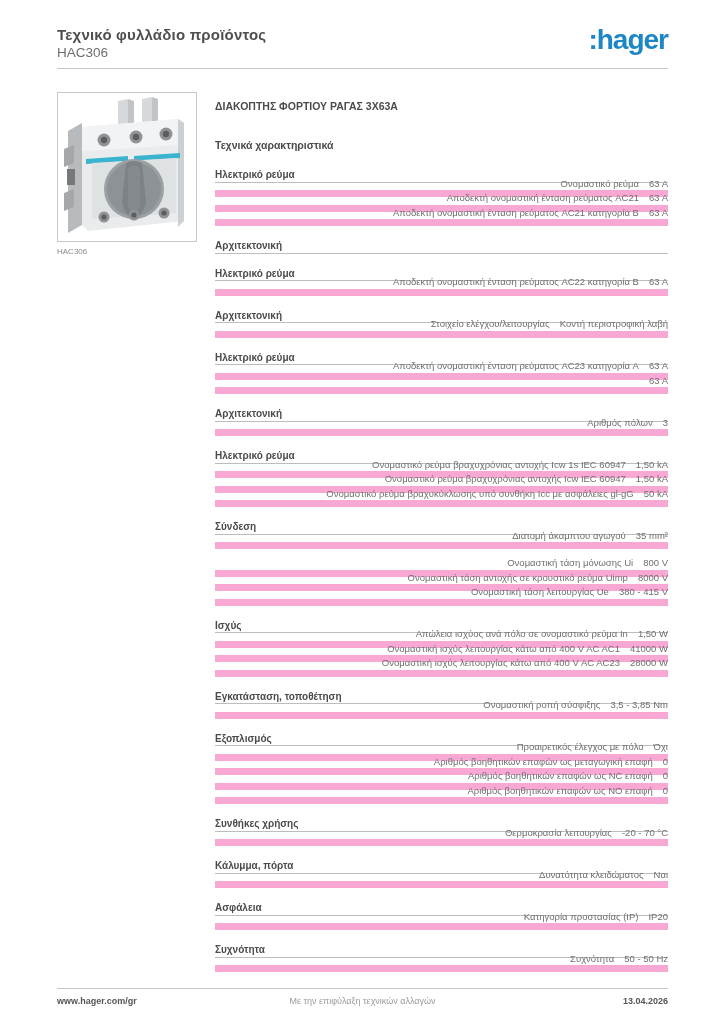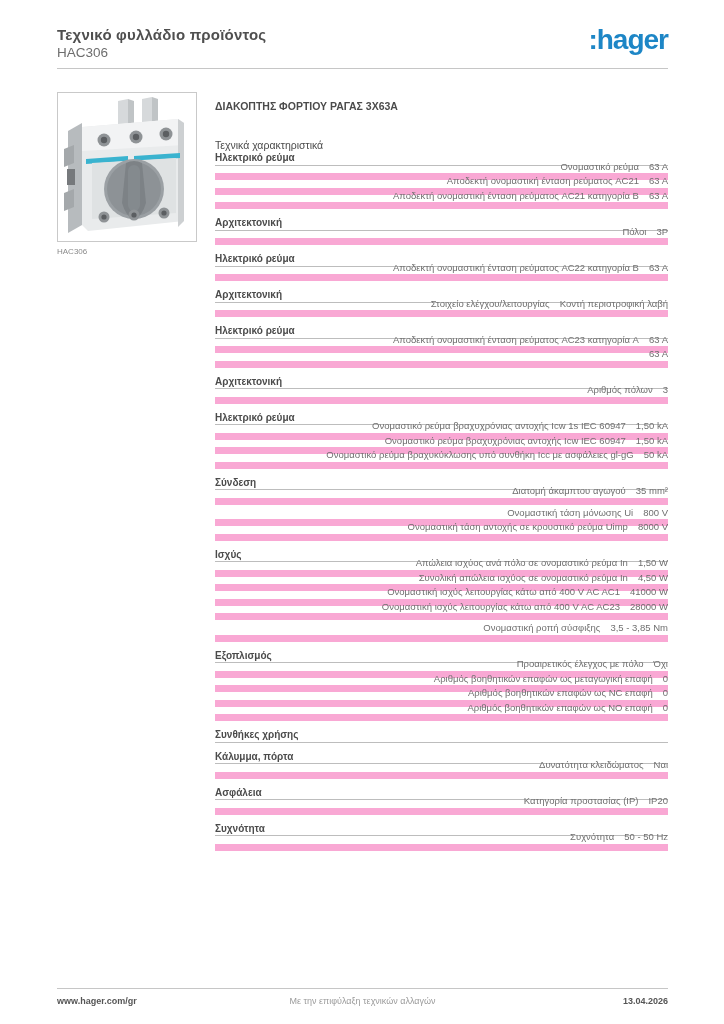--- a/index.html
+++ b/index.html
@@ -22,23 +22,23 @@
   
   .product-img-box {
     position:absolute; left:57px; top:92px; width:140px; height:150px;
     border:1px solid #c9c9c9; background:#fff; overflow:hidden;
   }
   .product-caption { position:absolute; left:57px; top:247px; font-size:8px; color:#8a8a8a; }
 
   
   .content { position:absolute; left:215px; top:100px; width:453px; }
   .product-name { font-size:10.5px; font-weight:bold; color:#4b4b4b; }
-  .specs-heading { font-size:10.5px; font-weight:normal; color:#4b4b4b; margin-top:27px; }
-
-  .section { margin-bottom:7px; }
+  .specs-heading { font-size:10.5px; font-weight:bold; color:#4b4b4b; margin-top:27px; margin-bottom:17px; }
+
+  .section { margin-bottom:13px; }
   .sec-title {
     font-size:10px; font-weight:bold; color:#4b4b4b;
     line-height:13px; height:14.5px; border-bottom:1px solid #bdbdbd;
   }
   .row {
     display:flex; justify-content:flex-end; align-items:flex-end;
     height:14.5px; line-height:13.5px; border-bottom:7px solid #f9a8d4;
     font-size:9.5px; color:#6f6f6f;
   }
   .row .lbl { white-space:nowrap; }
@@ -121,24 +121,20 @@
             <span class="lbl">Αποδεκτή ονομαστική ένταση ρεύματος AC21</span>
             <span class="val">63 A</span>
           </div>
           <div class="row">
             <span class="lbl">Αποδεκτή ονομαστική ένταση ρεύματος AC21 κατηγορία B</span>
             <span class="val">63 A</span>
           </div>
         </div>
         <div class="section">
           <div class="sec-title">Αρχιτεκτονική</div>
-          <div class="row">
-            <span class="lbl">Πόλοι</span>
-            <span class="val">3P</span>
-          </div>
         </div>
         <div class="section">
           <div class="sec-title">Ηλεκτρικό ρεύμα</div>
           <div class="row">
             <span class="lbl">Αποδεκτή ονομαστική ένταση ρεύματος AC22 κατηγορία B</span>
             <span class="val">63 A</span>
           </div>
         </div>
         <div class="section">
           <div class="sec-title">Αρχιτεκτονική</div>
@@ -188,41 +184,42 @@
         </div>
         <div class="section">
           <div class="row">
             <span class="lbl">Ονομαστική τάση μόνωσης Ui</span>
             <span class="val">800 V</span>
           </div>
           <div class="row">
             <span class="lbl">Ονομαστική τάση αντοχής σε κρουστικό ρεύμα Uimp</span>
             <span class="val">8000 V</span>
           </div>
+          <div class="row">
+            <span class="lbl">Ονομαστική τάση λειτουργίας Ue</span>
+            <span class="val">380 - 415 V</span>
+          </div>
         </div>
         <div class="section">
           <div class="sec-title">Ισχύς</div>
           <div class="row">
             <span class="lbl">Απώλεια ισχύος ανά πόλο σε ονομαστικό ρεύμα In</span>
             <span class="val">1,50 W</span>
           </div>
           <div class="row">
-            <span class="lbl">Συνολική απώλεια ισχύος σε ονομαστικό ρεύμα In</span>
-            <span class="val">4,50 W</span>
-          </div>
-          <div class="row">
             <span class="lbl">Ονομαστική ισχύς λειτουργίας κάτω από 400 V AC AC1</span>
             <span class="val">41000 W</span>
           </div>
           <div class="row">
             <span class="lbl">Ονομαστική ισχύς λειτουργίας κάτω από 400 V AC AC23</span>
             <span class="val">28000 W</span>
           </div>
         </div>
         <div class="section">
+          <div class="sec-title">Εγκατάσταση, τοποθέτηση</div>
           <div class="row">
             <span class="lbl">Ονομαστική ροπή σύσφιξης</span>
             <span class="val">3,5 - 3,85 Nm</span>
           </div>
         </div>
         <div class="section">
           <div class="sec-title">Εξοπλισμός</div>
           <div class="row">
             <span class="lbl">Προαιρετικός έλεγχος με πόλο</span>
             <span class="val">Όχι</span>
@@ -235,20 +232,24 @@
             <span class="lbl">Αριθμός βοηθητικών επαφών ως NC επαφή</span>
             <span class="val">0</span>
           </div>
           <div class="row">
             <span class="lbl">Αριθμός βοηθητικών επαφών ως NO επαφή</span>
             <span class="val">0</span>
           </div>
         </div>
         <div class="section">
           <div class="sec-title">Συνθήκες χρήσης</div>
+          <div class="row">
+            <span class="lbl">Θερμοκρασία λειτουργίας</span>
+            <span class="val">-20 - 70 °C</span>
+          </div>
         </div>
         <div class="section">
           <div class="sec-title">Κάλυμμα, πόρτα</div>
           <div class="row">
             <span class="lbl">Δυνατότητα κλειδώματος</span>
             <span class="val">Ναι</span>
           </div>
         </div>
         <div class="section">
           <div class="sec-title">Ασφάλεια</div>

